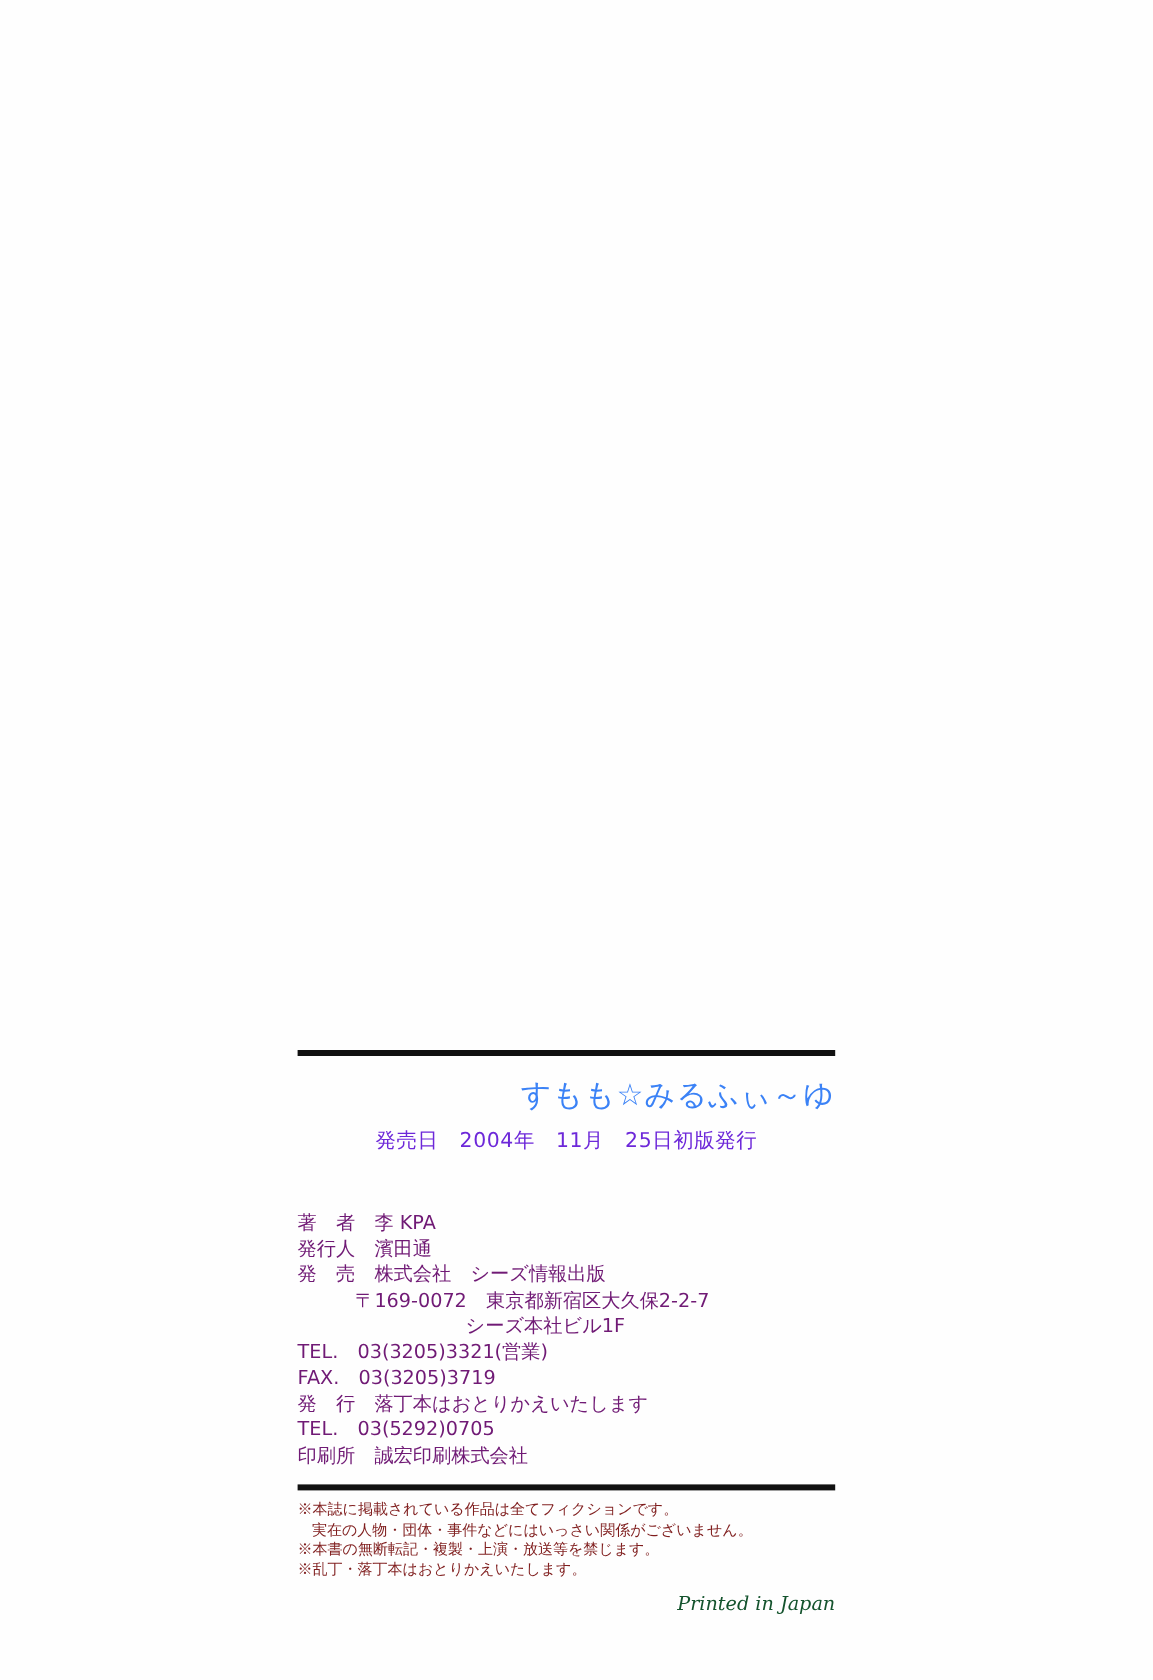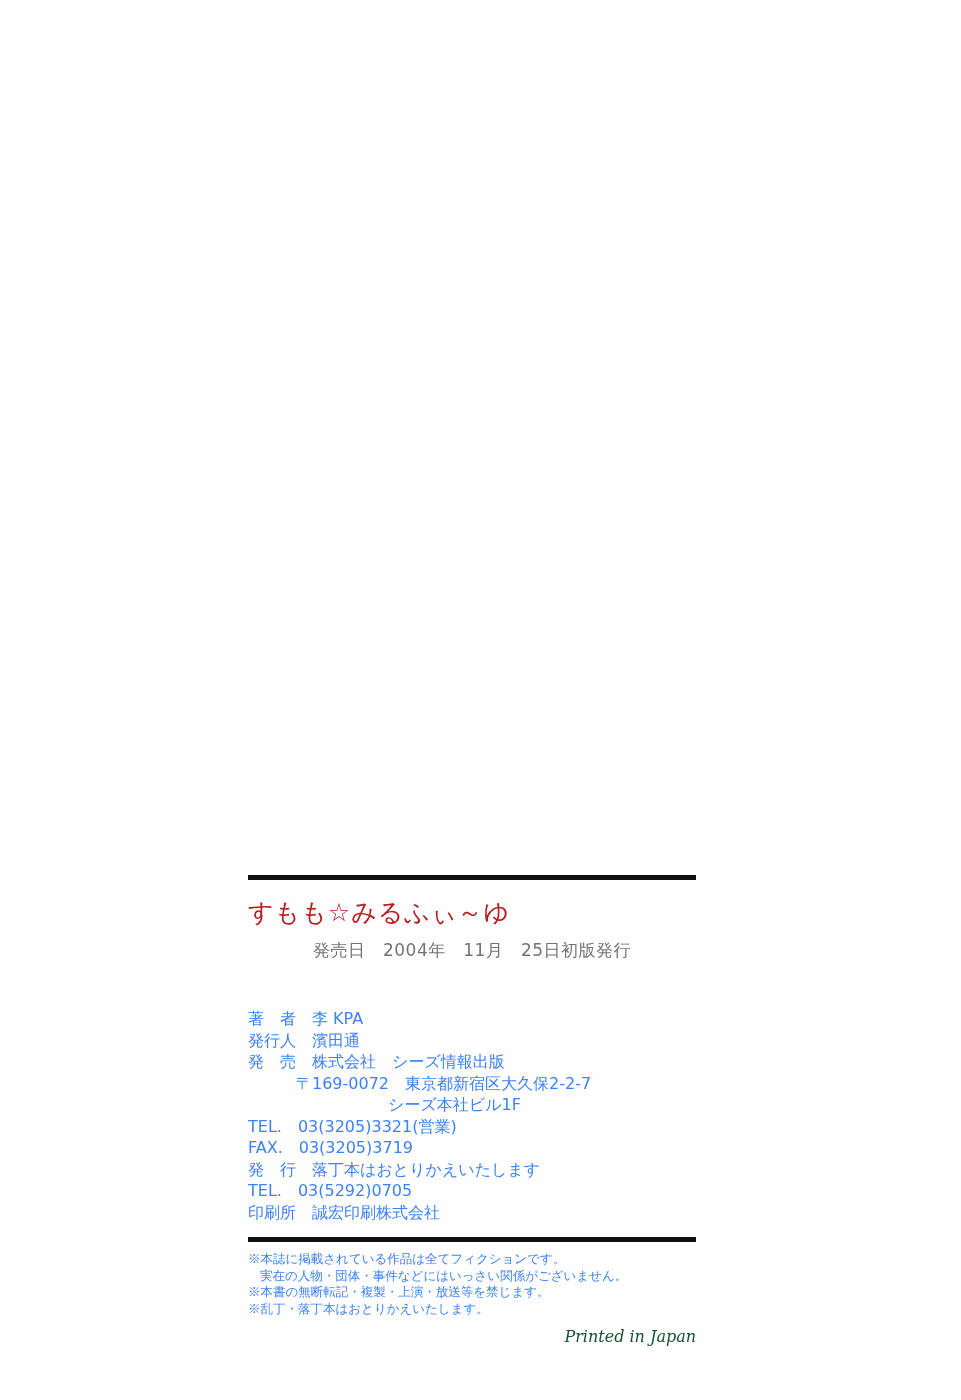--- a/index.html
+++ b/index.html
@@ -30,65 +30,65 @@
     width: 448px;
   }
 
   .rule-thick {
     height: 5px;
     background: #111111;
     width: 100%;
   }
 
   .title {
-    text-align: left;
+    text-align: right;
     font-size: 25px;
     letter-spacing: 1px;
     margin-top: 16px;
     font-family: "DejaVu Sans", sans-serif;
     font-weight: 400;
-    color: #b91c1c;
+    color: #3b82f6;
   }
 
   .pubdate {
     text-align: center;
     font-size: 17px;
     margin-top: 10px;
     font-family: "DejaVu Sans", sans-serif;
-    color: #737373;
+    color: #6d28d9;
     letter-spacing: 0.5px;
   }
 
   .credits {
     margin-top: 46px;
     font-size: 16px;
     line-height: 21.5px;
     font-family: "DejaVu Sans", sans-serif;
-    color: #3b82f6;
+    color: #701a75;
   }
   .credits .row {
     white-space: pre;
   }
   .credits .row.indent1 {
     padding-left: 48px;
   }
   .credits .row.indent2 {
     padding-left: 140px;
   }
 
   .rule-bottom {
     margin-top: 14px;
   }
 
   .notes {
     margin-top: 9px;
     font-size: 12.5px;
     line-height: 16.5px;
-    font-family: Liberation Serif, serif;
-    color: #3b82f6;
+    font-family: Liberation Mono, monospace;
+    color: #7f1d1d;
   }
   .notes .note {
     white-space: pre;
   }
   .notes .note.sub {
     padding-left: 12px;
   }
 
   .printed {
     text-align: right;

